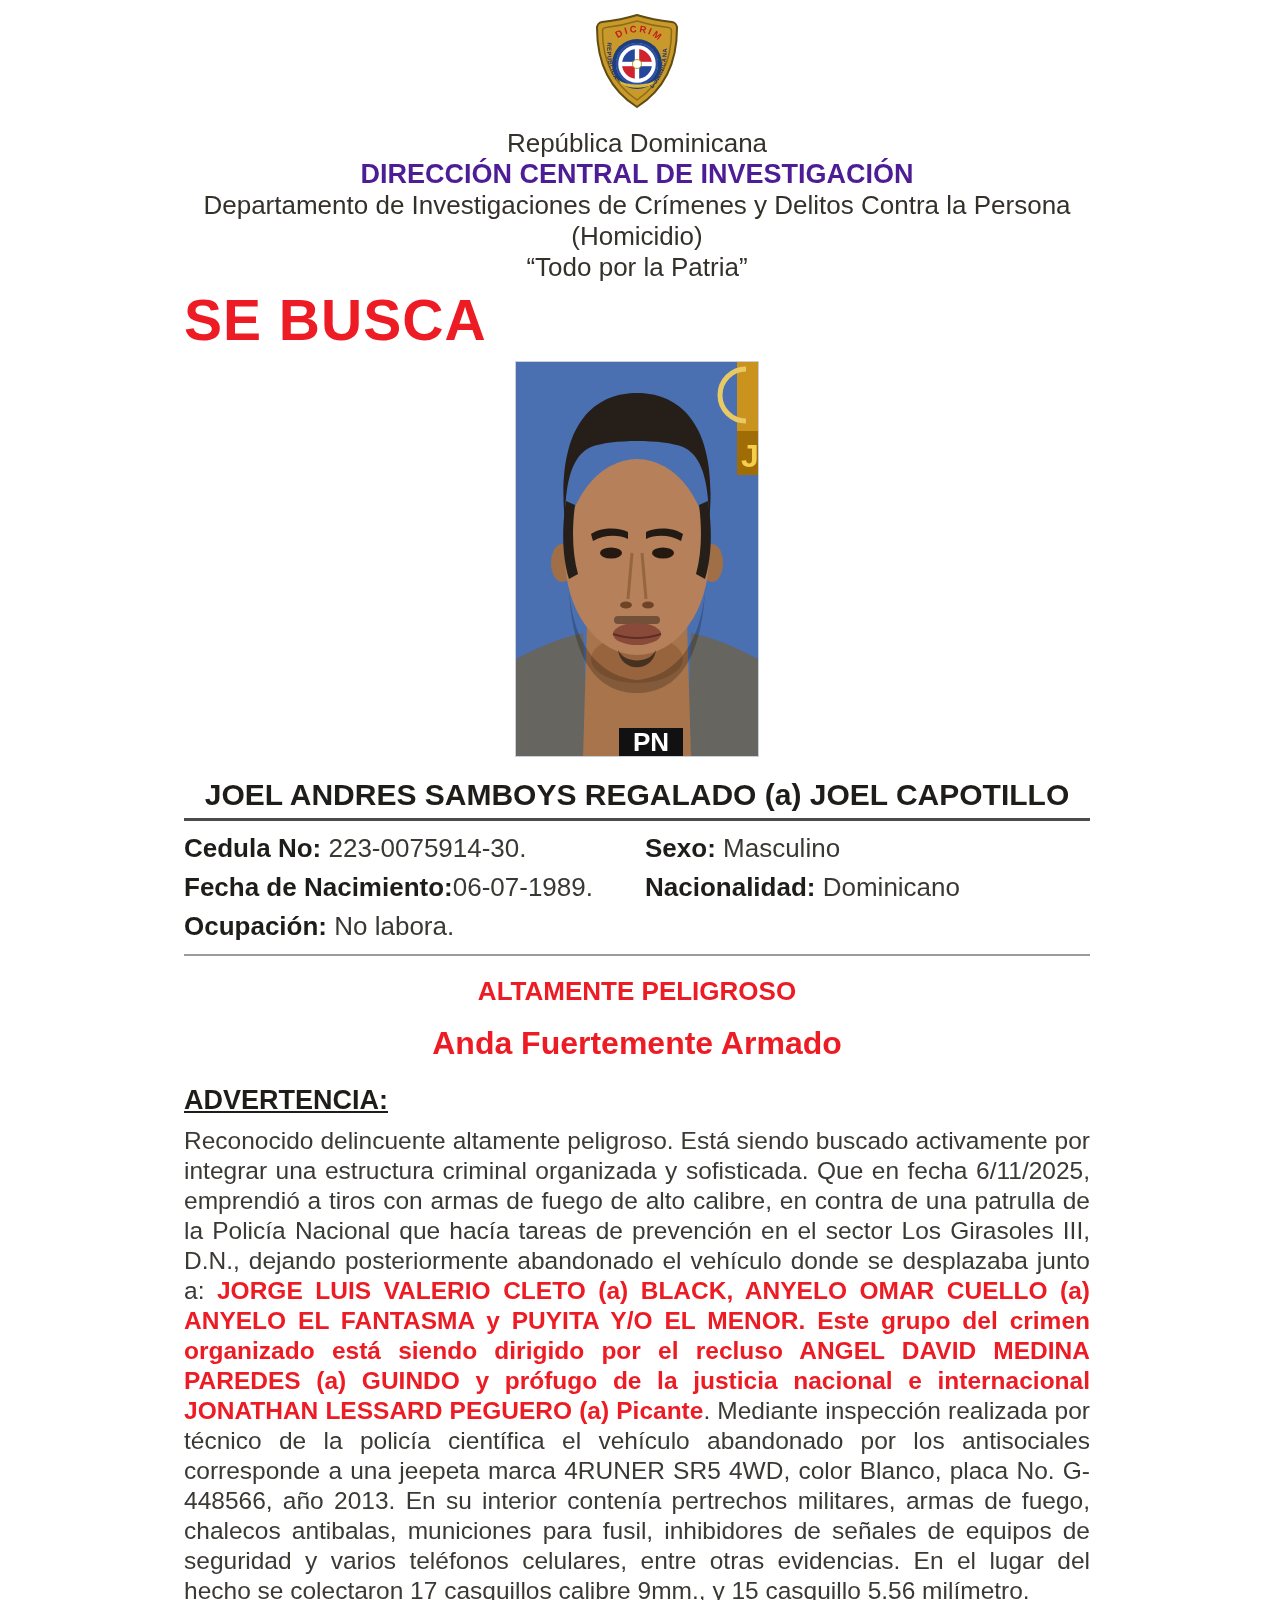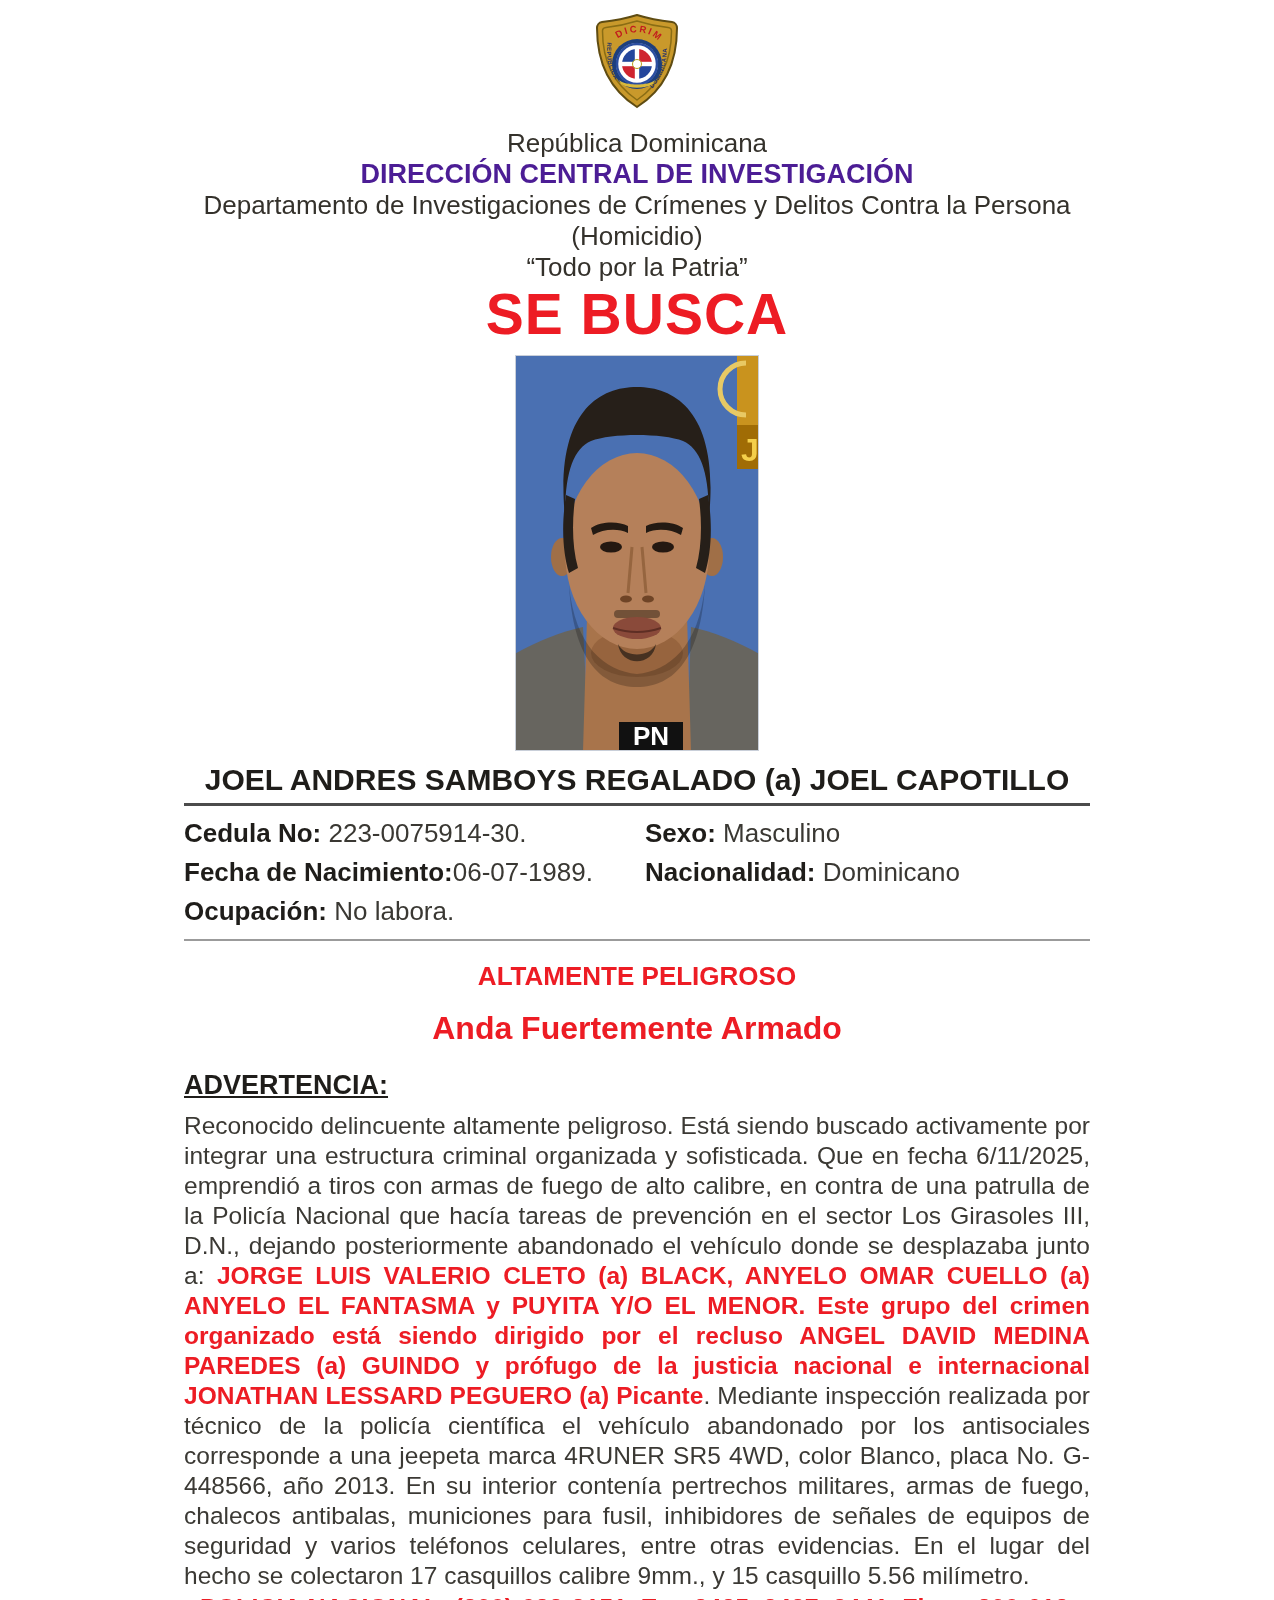--- a/index.html
+++ b/index.html
@@ -12,30 +12,30 @@
   .page { position: relative; width: 1274px; height: 1600px; }
   .content { width: 906px; margin: 0 auto; }
 
   .logo { display: block; margin: 12px auto 18px; width: 88px; height: 98px; }
   .logo text { font-family: "Liberation Sans", sans-serif; }
 
   .hdr { text-align: center; font-size: 26px; line-height: 31px; color: #34312b; }
   .hdr-bold { font-weight: bold; font-size: 27px; color: #4c1d95; }
 
   .se-busca {
-    text-align: center; color: var(--red); font-weight: 800;
-    font-size: 57px; line-height: 62px; letter-spacing: 1px; margin-top: 0;
+    color: var(--red); font-weight: 800;
+    font-size: 57px; line-height: 62px; letter-spacing: 1px; margin-top: 6px;
   }
 
   .photo { display: block; margin: 10px auto 0; width: 244px; height: 396px; }
   .photo text { font-family: "Liberation Sans", sans-serif; }
 
   .name {
     text-align: center; font-weight: bold; font-size: 30px; line-height: 34px;
-    margin-top: 12px; color: #1f1d1a;
+    margin-top: 21px; color: #1f1d1a;
   }
   .rule1 { border: 0; border-top: 3px solid #4b4b4b; margin: 6px 0 0 0; }
   .rule2 { border: 0; border-top: 2px solid #9b9b9b; margin: 8px 0 0 0; }
 
   .details { display: flex; padding-top: 8px; }
   .dcol-left { width: 461px; }
   .dcol-right { flex: 1; }
   .drow { font-size: 26px; line-height: 39px; }
   .dlabel { font-weight: bold; color: #1f1d1a; }
   .dvalue { white-space: pre-wrap; color: #3a3833; }

